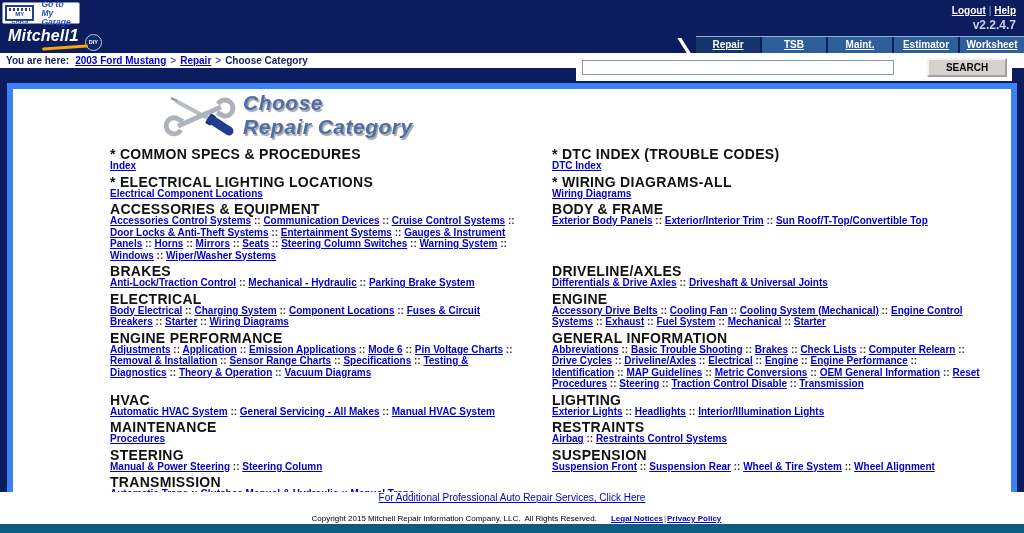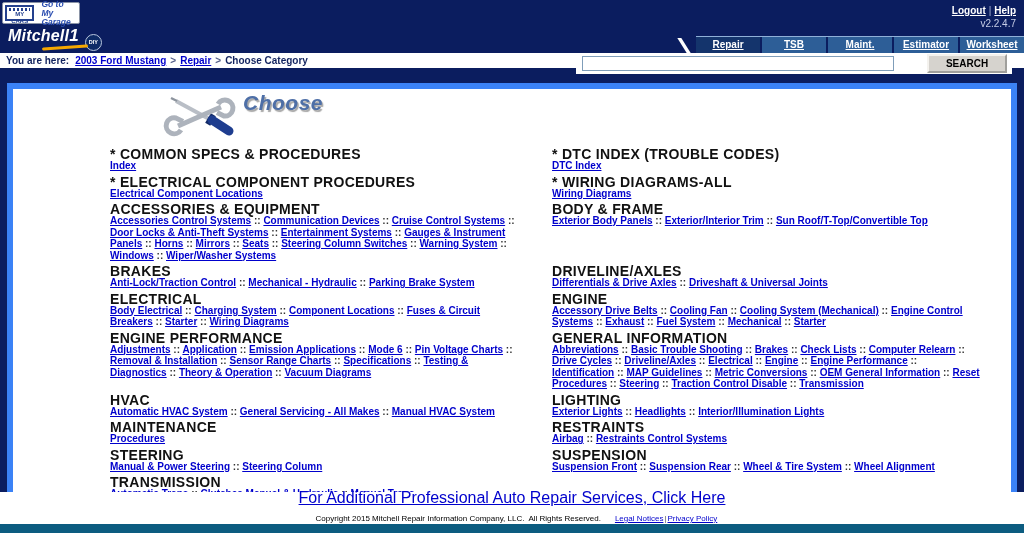--- a/index.html
+++ b/index.html
@@ -20,21 +20,21 @@
     background:#fff; border:1px solid #8a93a6; border-radius:2px;
     display:flex; align-items:center; gap:7px; padding:1px 2px;
   }
   .plate{width:30px; height:16px; border:2px solid #24408e; background:#fff; display:block;}
   .plate-top{display:block; height:3px; margin:1px 2px 0; background:repeating-linear-gradient(90deg,#24408e 0 2px,transparent 2px 4px);}
   .plate-text{display:block; font-size:6px; font-weight:bold; color:#24408e; text-align:center; line-height:7px; letter-spacing:0;}
   .garage-label{font:bold italic 8.5px "Liberation Sans",sans-serif; color:#2a4db0; line-height:9px; text-align:left;}
   .account-links{position:absolute; top:5px; right:8px; text-align:right; font-size:10px;}
   .account-links a{color:#fff; font-weight:bold; text-decoration:underline;}
   .account-links .pipe{color:#aab4d6; margin:0 3px;}
-  .version{font-size:10px; color:#c6cde6; font-weight:normal; margin-top:2px;}
+  .version{font-size:12px; color:#c6cde6; font-weight:bold; margin-top:2px;}
   .logo{position:absolute; left:8px; top:26px; color:#fff;}
   .brand{font:bold italic 16px "Liberation Sans",sans-serif; letter-spacing:0.2px; position:relative; display:inline-block;}
   .brand .one{font-size:17px;}
   .brand .swoosh{position:absolute; left:34px; bottom:-2px; width:46px; height:2.5px; background:#f7a800; transform:rotate(-4deg); border-radius:2px;}
   .badge{
     display:inline-block; width:17px; height:17px; margin-left:6px; vertical-align:-3px;
     background:#0d2a66; border:1px solid #b9c6de; border-radius:50%;
     font:bold 5.5px "Liberation Sans",sans-serif; color:#fff; text-align:center; line-height:15px;
   }
   .tagline{font:italic 6.5px "Liberation Sans",sans-serif; color:#c9d2e8; margin-top:1px;}
@@ -52,21 +52,21 @@
   
   .breadcrumb-bar{
     position:absolute; top:53px; left:0; width:1024px; height:15px; background:#fff;
     font-size:10px; line-height:15px; padding-left:6px; white-space:nowrap;
   }
   .bc-prefix,.bc-current{color:#12235f; font-weight:bold;}
   .bc-prefix{margin-right:6px;}
   .bc-link{color:var(--link-blue); font-weight:bold; text-decoration:underline;}
   .bc-sep{color:#56608a; margin:0 4px; font-weight:bold;}
   .search-panel{
-    position:absolute; top:53px; right:12px; width:436px; height:21px; background:#fff;
+    position:absolute; top:53px; right:12px; width:436px; height:28px; background:#fff;
     display:flex; align-items:center; justify-content:flex-end; gap:33px; padding-right:5px;
   }
   .search-panel input{
     width:312px; height:15px; border:1px solid #7f9db9; font-size:10px; padding:0 2px;
   }
   .search-panel button{
     width:80px; height:19px; background:#d6d3ce; border:2px outset #f4f2ee;
     font:bold 10px "Liberation Sans",sans-serif; color:#000;
   }
   
@@ -87,24 +87,24 @@
   td.cat-right{width:430px;}
   .cat-title{font-weight:bold; font-size:14px; color:#111; letter-spacing:0.3px; line-height:11px;}
   .cat-links{font-size:10px; line-height:11.5px; color:#333;}
   .cat-link{color:var(--link-blue); font-weight:bold; text-decoration:underline;}
   .sep{color:#333; font-weight:bold;}
   
   .footer{
     position:absolute; top:492px; left:0; width:1024px; height:32px; background:#fff;
     text-align:center;
   }
-  .footer .svc{font-size:16px; line-height:12px;}
+  .footer .svc{font-size:10px; line-height:12px;}
   .footer .svc a{color:var(--link-blue); text-decoration:underline;}
   .footer .copy{font-size:8px; line-height:10px; color:#000; white-space:pre-wrap;}
-  .footer .copy a{color:var(--link-blue); font-weight:normal; text-decoration:underline;}
+  .footer .copy a{color:var(--link-blue); font-weight:bold; text-decoration:underline;}
   .footer .copy .pipe2{color:#555; margin:0 1px;}
   .footer .copy .gap{display:inline-block; width:14px;}
   .bottom-bar{position:absolute; top:524px; left:0; width:1024px; height:9px; background:var(--teal-bar);}
 </style>
 </head>
 <body>
 
 <div class="topchrome">
   <a class="garage-btn">
     <span class="plate">
@@ -152,37 +152,38 @@
       <line x1="15" y1="7" x2="50" y2="26" stroke="#b9bec6" stroke-width="4"></line>
       <line x1="10" y1="4" x2="16" y2="7" stroke="#8d949e" stroke-width="2.5"></line>
       <line x1="47" y1="24" x2="52" y2="27" stroke="#132a66" stroke-width="11"></line>
       <line x1="51" y1="26" x2="68" y2="37" stroke="#1e3d8f" stroke-width="9" stroke-linecap="round"></line>
       <path d="M20,36 a8,8 0 1,1 -5,-12 l7,3.5" fill="none" stroke="#adb3bc" stroke-width="5"></path>
       <line x1="17" y1="32" x2="60" y2="13" stroke="#adb3bc" stroke-width="5"></line>
       <path d="M57,10 a8,8 0 1,1 6,12 l-7,-3.5" fill="none" stroke="#adb3bc" stroke-width="5"></path>
     </svg>
     <div class="page-title">
       <div>Choose</div>
+      <div>Repair Category</div>
     </div>
   </div>
   <table class="cats">
     <tbody>
         <tr>
           <td class="cat-cell cat-left">
             <div class="cat-title">* COMMON SPECS &amp; PROCEDURES</div>
             <div class="cat-links"><a class="cat-link">Index</a></div>
           </td>
           <td class="cat-cell cat-right">
             <div class="cat-title">* DTC INDEX (TROUBLE CODES)</div>
             <div class="cat-links"><a class="cat-link">DTC Index</a></div>
           </td>
         </tr>
         <tr>
           <td class="cat-cell cat-left">
-            <div class="cat-title">* ELECTRICAL COMPONENT PROCEDURES</div>
+            <div class="cat-title">* ELECTRICAL LIGHTING LOCATIONS</div>
             <div class="cat-links"><a class="cat-link">Electrical Component Locations</a></div>
           </td>
           <td class="cat-cell cat-right">
             <div class="cat-title">* WIRING DIAGRAMS-ALL</div>
             <div class="cat-links"><a class="cat-link">Wiring Diagrams</a></div>
           </td>
         </tr>
         <tr>
           <td class="cat-cell cat-left">
             <div class="cat-title">ACCESSORIES &amp; EQUIPMENT</div>

